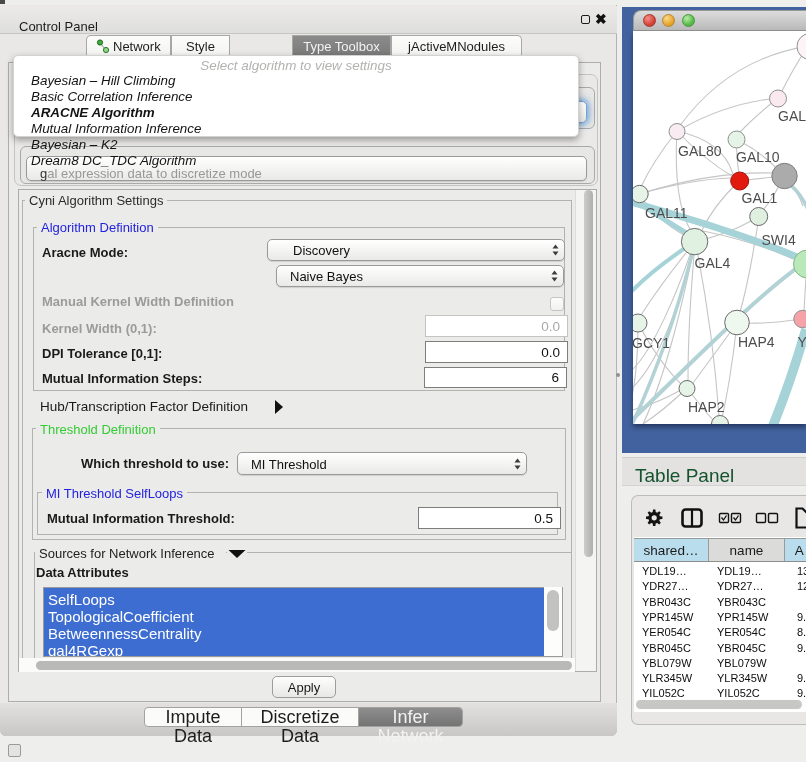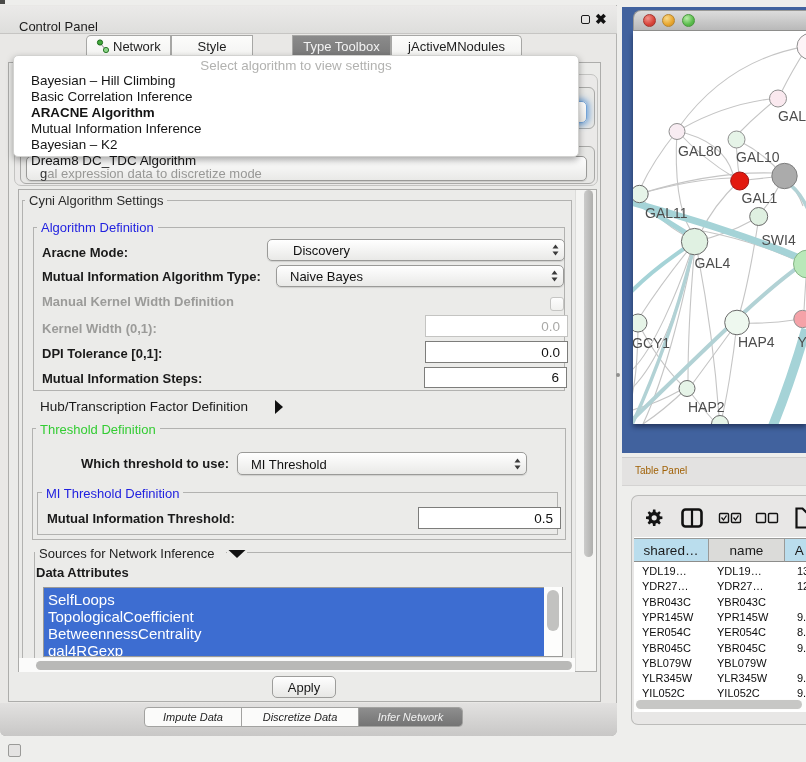--- a/index.html
+++ b/index.html
@@ -52,38 +52,38 @@
 #ltrack { left:544px; top:587px; width:18px; height:69px; background:#fdfdfc; }
 #lthumb { left:547px; top:590px; width:12px; height:41px; background:#c2c2c0; border-radius:6px; }
 #htrack { left:19px; top:658px; width:556px; height:14px; background:#fbfbfa; }
 #hthumb { left:36px; top:661px; width:536px; height:9px; background:#b9b9b7; border-radius:4.5px; }
 #applyb { left:272px; top:676px; width:64px; height:22px; border:1px solid #9d9d9b; border-radius:5px;
   background:linear-gradient(#fefefe,#e7e7e5); font-size:13px; color:#1a1a1a; text-align:center; line-height:21px; }
 
 #bstrip { left:0; top:703px; width:617px; height:33px; background:linear-gradient(#e2e1e0,#c8c7c6);
   border-radius:0 0 6px 6px; }
 #seg { left:144px; top:707px; width:319px; height:20px; border:1px solid #a2a2a0; border-radius:4px;
-  background:#fbfbfa; display:flex; font-size:11px; color:#1d1d1d;font-style:italic; }
+  background:#fbfbfa; display:flex; font-size:18px; color:#1d1d1d; }
 #seg div { flex:none; text-align:center; line-height:19px; height:100%; }
 
-#popup { left:13px; top:55px; width:566px; height:102px; background:#fff; border:1px solid #d2d2d0;
-  border-radius:5px; box-shadow:0 3px 7px rgba(0,0,0,0.35); z-index:50; font-size:13.4px; color:#141414; }
+#popup { left:13px; top:55px; width:566px; height:82px; background:#fff; border:1px solid #d2d2d0;
+  border-radius:5px; box-shadow:0 3px 7px rgba(0,0,0,0.35); z-index:50; font-size:13.4px; color:#141414;font-style:italic; }
 #popup .ph { text-align:center; color:#b2b2b0; height:17px; line-height:19px; }
 #popup .it { padding-left:17px; height:16.1px; line-height:16px; white-space:nowrap; }
 
 #bluebg { left:622px; top:7px; width:184px; height:446px; background:#41629e; }
 #ntitle { left:633px; top:10px; width:173px; height:21px;
   background:linear-gradient(#dcdcdc,#b9b9b9); border-radius:8px 0 0 0;
   border-top:1px solid #989896; border-left:1px solid #989896; border-bottom:1px solid #8e8e8c; }
 #ncanvas { left:633px; top:31px; width:173px; height:393px; background:#fff;
   box-shadow:0 3px 5px rgba(0,0,20,0.45); }
 .tl { position:absolute; top:14px; width:13px; height:13px; border-radius:50%; }
 #tpbar { left:622px; top:457px; width:184px; height:29px; background:#e3e2e1;
   border-top:1px solid #cfcecd; border-bottom:1px solid #d4d3d2; }
-#tpbar .t { position:absolute; left:13px; top:7px; font-size:10px; color:#a16207; }
+#tpbar .t { position:absolute; left:13px; top:7px; font-size:19px; color:#14532d; }
 #twin { left:631px; top:495px; width:175px; height:230px; background:#e8e7e6;
   border:1px solid #bcbcba; border-radius:7px 0 0 7px; border-right:none; }
 #ttable { left:634px; top:537px; width:172px; height:175px; background:#fff; }
 .hcell { position:absolute; top:538px; height:24px; font-size:13.5px; color:#1b1b1b;
   text-align:center; line-height:24px; border-right:1px solid #9a9a98; border-top:1px solid #9a9a98;
   border-bottom:1px solid #8d8d8b; }
 .trow { position:absolute; width:172px; height:15.3px; font-size:11px; color:#0d0d0d; }
 .trow span { position:absolute; top:0; line-height:15.3px; }
 #t-htrack { left:634px; top:699px; width:172px; height:11px; background:#fdfdfc; }
 #t-hthumb { left:636px; top:700px; width:166px; height:9px; background:#c7c7c5; border-radius:4.5px; }
@@ -95,21 +95,21 @@
 <div id="stage">
   <div class="abs" style="left:0;top:0;width:5px;height:4px;background:#4a4a48"></div>
   <div id="lwin" class="abs"></div>
   <div id="ltitle" class="abs">
       <span class="t">Control Panel</span>
     </div>
   <div id="icFloat" class="abs"></div>
   <div id="icClose" class="abs">✖</div>
 
   <div class="tab" style="left:86px;width:85px;border-radius:5px 0 0 0;padding-left:26px;text-align:left">Network</div>
-  <div class="tab" style="left:171px;width:82px;">Style</div>
+  <div class="tab" style="left:171px;width:59px;">Style</div>
   <div class="tab" style="left:230px;width:62px;margin-top:28px;">Select</div>
   <div class="tab sel" style="left:292px;width:99px;">Type Toolbox</div>
   <div class="tab" style="left:391px;width:131px;border-radius:0 5px 0 0;">jActiveMNodules</div>
   <svg class="abs" style="left:96px;top:39px" width="14" height="15" viewBox="0 0 14 15">
     <line x1="4" y1="4" x2="10" y2="11" stroke="#888" stroke-width="1"></line>
     <circle cx="4" cy="3.5" r="2.6" fill="#44a93e" stroke="#1c6b1a"></circle>
     <circle cx="10" cy="11" r="2.6" fill="#8fd68a" stroke="#2a7a28"></circle>
   </svg>
 
   <div id="cpanel" class="abs"></div>
@@ -132,21 +132,20 @@
   <span class="gtitle" style="left:37px;top:220px;color:#2222e0">Algorithm Definition</span>
 
   <span class="lbl" style="left:42px;top:245px">Aracne Mode:</span>
   <div class="mcombo" style="left:267px;top:239px;width:298px;height:22px;text-align:center;">
       <span class="cv" style="left:25px">Discovery</span>
     <svg class="spin" viewBox="0 0 7 12">
         <path d="M3.5 0.5 L6.5 4.5 L0.5 4.5 Z" fill="#3a3a3a"></path>
         <path d="M3.5 11.5 L6.5 7.5 L0.5 7.5 Z" fill="#3a3a3a"></path>
       </svg>
     </div>
-  <span class="lbl" style="left:42px;top:269px">Mutual Information Algorithm Type:</span>
   <div class="mcombo" style="left:276px;top:265px;width:288px;height:22px;">
       <span class="cv">Naive Bayes</span>
     <svg class="spin" viewBox="0 0 7 12">
         <path d="M3.5 0.5 L6.5 4.5 L0.5 4.5 Z" fill="#3a3a3a"></path>
         <path d="M3.5 11.5 L6.5 7.5 L0.5 7.5 Z" fill="#3a3a3a"></path>
       </svg>
     </div>
   <span class="lbl dis" style="left:42px;top:294px">Manual Kernel Width Definition</span>
   <div class="abs" style="left:550px;top:297px;width:14px;height:14px;border:1px solid #c5c5c3;border-radius:3px;background:linear-gradient(#fdfdfd,#f1f1ef)"></div>
   <span class="lbl dis" style="left:42px;top:321px">Kernel Width (0,1):</span>
@@ -165,21 +164,21 @@
   <span class="gtitle" style="left:36px;top:422px;color:#33cc33">Threshold Definition</span>
   <span class="lbl" style="left:81px;top:456px">Which threshold to use:</span>
   <div class="mcombo" style="left:237px;top:452px;width:290px;height:23px;">
       <span class="cv">MI Threshold</span>
     <svg class="spin" viewBox="0 0 7 12">
         <path d="M3.5 0.5 L6.5 4.5 L0.5 4.5 Z" fill="#3a3a3a"></path>
         <path d="M3.5 11.5 L6.5 7.5 L0.5 7.5 Z" fill="#3a3a3a"></path>
       </svg>
     </div>
   <div class="grp" style="left:37px;top:492px;width:521px;height:43px;"></div>
-  <span class="gtitle" style="left:42px;top:486px;color:#2222e0">MI Threshold Definition</span>
+  <span class="gtitle" style="left:42px;top:486px;color:#2222e0">MI Threshold SelfLoops</span>
   <span class="lbl" style="left:47px;top:511px">Mutual Information Threshold:</span>
   <div class="tfield" style="left:418px;top:507px;width:143px;height:22px;line-height:21px;">0.5</div>
 
   <div class="grp" style="left:34px;top:552px;width:538px;height:116px;"></div>
   <span class="gtitle" style="left:35px;top:546px;color:#222">Sources for Network Inference &nbsp;</span>
   <svg class="abs" style="left:227px;top:549px;background:#ebebe9" width="20" height="10" viewBox="0 0 20 10">
       <path d="M1.5 1 L18.5 1 L10 9 Z" fill="#111"></path>
     </svg>
   <span class="lbl" style="left:36px;top:565px">Data Attributes</span>
   <div id="dlist" class="abs">

